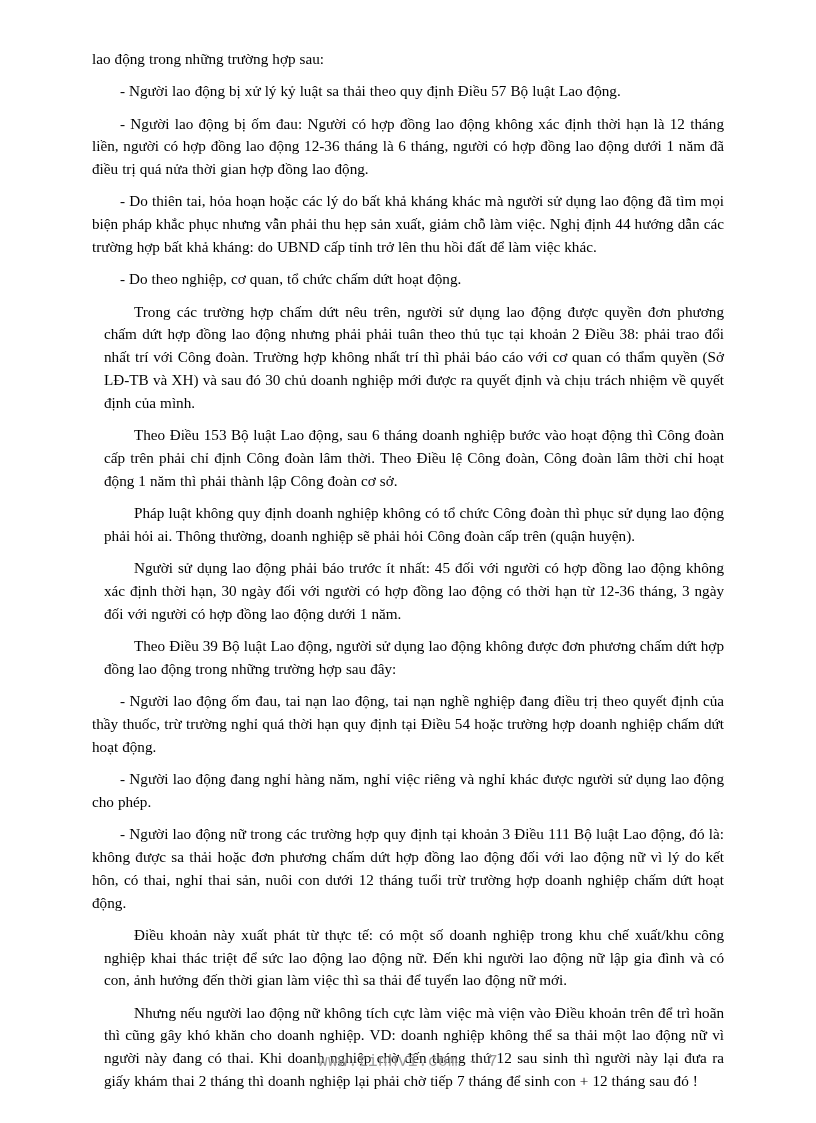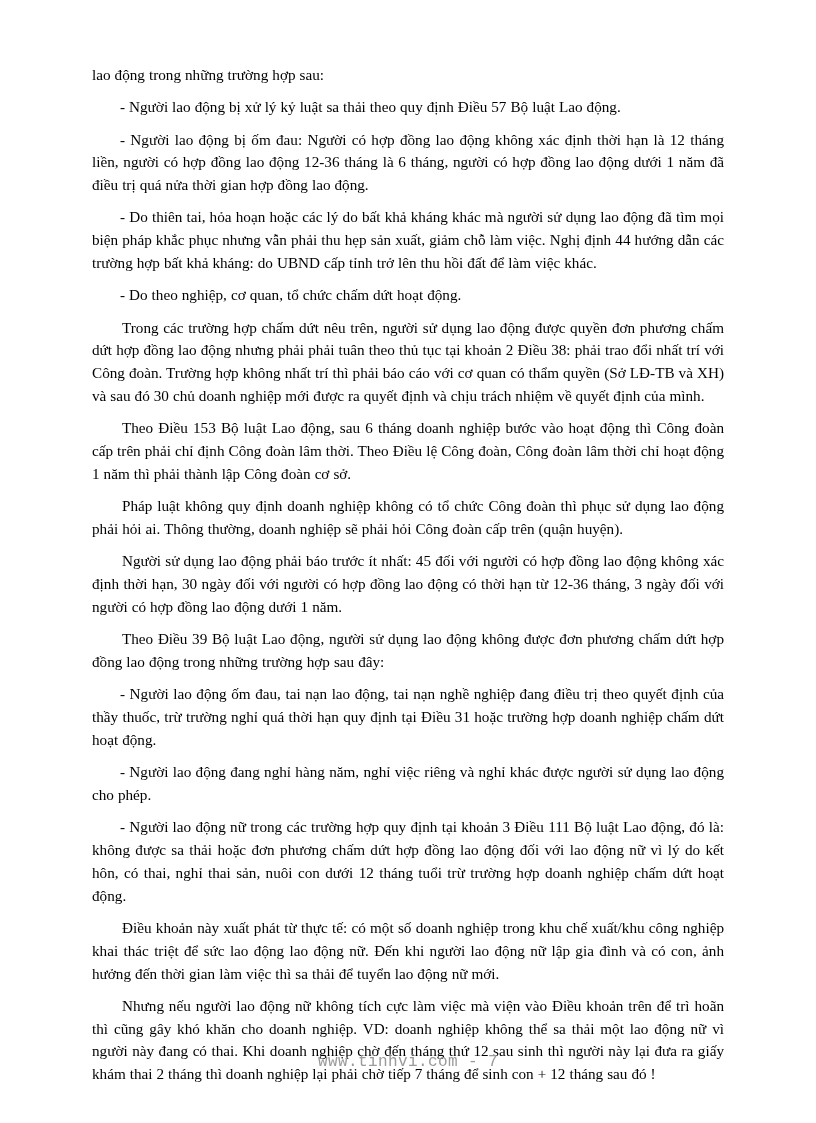--- a/index.html
+++ b/index.html
@@ -26,27 +26,27 @@
   p {
     margin: 0 0 9.5px 0;
     font-size: 15.2px;
     line-height: 1.5;
     text-align: justify;
     text-justify: inter-word;
     word-spacing: 0.2px;
   }
   p.indent {
     text-indent: 30px;
+    margin-left: 12px;
   }
   p.dash {
     text-indent: 28px;
   }
   p.noindent {
     text-indent: 0;
-    margin-top: 16px;
   }
   .footer {
     position: absolute;
     left: 0;
     right: 0;
     bottom: 52px;
     text-align: center;
     font-family: "Liberation Mono", monospace;
     font-size: 16px;
     color: #9a9a9a;
@@ -61,21 +61,21 @@
     <p class="noindent">lao động trong những trường hợp sau:</p>
     <p class="dash">- Người lao động bị xử lý kỷ luật sa thải theo quy định Điều 57 Bộ luật Lao động.</p>
     <p class="dash">- Người lao động bị ốm đau: Người có hợp đồng lao động không xác định thời hạn là 12 tháng liền, người có hợp đồng lao động 12-36 tháng là 6 tháng, người có hợp đồng lao động dưới 1 năm đã điều trị quá nửa thời gian hợp đồng lao động.</p>
     <p class="dash">- Do thiên tai, hỏa hoạn hoặc các lý do bất khả kháng khác mà người sử dụng lao động đã tìm mọi biện pháp khắc phục nhưng vẫn phải thu hẹp sản xuất, giảm chỗ làm việc. Nghị định 44 hướng dẫn các trường hợp bất khả kháng: do UBND cấp tỉnh trở lên thu hồi đất để làm việc khác.</p>
     <p class="dash">- Do theo nghiệp, cơ quan, tổ chức chấm dứt hoạt động.</p>
     <p class="indent">Trong các trường hợp chấm dứt nêu trên, người sử dụng lao động được quyền đơn phương chấm dứt hợp đồng lao động nhưng phải phải tuân theo thủ tục tại khoản 2 Điều 38: phải trao đổi nhất trí với Công đoàn. Trường hợp không nhất trí thì phải báo cáo với cơ quan có thẩm quyền (Sở LĐ-TB và XH) và sau đó 30 chủ doanh nghiệp mới được ra quyết định và chịu trách nhiệm về quyết định của mình.</p>
     <p class="indent">Theo Điều 153 Bộ luật Lao động, sau 6 tháng doanh nghiệp bước vào hoạt động thì Công đoàn cấp trên phải chỉ định Công đoàn lâm thời. Theo Điều lệ Công đoàn, Công đoàn lâm thời chỉ hoạt động 1 năm thì phải thành lập Công đoàn cơ sở.</p>
     <p class="indent">Pháp luật không quy định doanh nghiệp không có tổ chức Công đoàn thì phục sử dụng lao động phải hỏi ai. Thông thường, doanh nghiệp sẽ phải hỏi Công đoàn cấp trên (quận huyện).</p>
     <p class="indent">Người sử dụng lao động phải báo trước ít nhất: 45 đối với người có hợp đồng lao động không xác định thời hạn, 30 ngày đối với người có hợp đồng lao động có thời hạn từ 12-36 tháng, 3 ngày đối với người có hợp đồng lao động dưới 1 năm.</p>
     <p class="indent">Theo Điều 39 Bộ luật Lao động, người sử dụng lao động không được đơn phương chấm dứt hợp đồng lao động trong những trường hợp sau đây:</p>
-    <p class="dash">- Người lao động ốm đau, tai nạn lao động, tai nạn nghề nghiệp đang điều trị theo quyết định của thầy thuốc, trừ trường nghỉ quá thời hạn quy định tại Điều 31 hoặc trường hợp doanh nghiệp chấm dứt hoạt động.</p>
+    <p class="dash">- Người lao động ốm đau, tai nạn lao động, tai nạn nghề nghiệp đang điều trị theo quyết định của thầy thuốc, trừ trường nghỉ quá thời hạn quy định tại Điều 54 hoặc trường hợp doanh nghiệp chấm dứt hoạt động.</p>
     <p class="dash">- Người lao động đang nghỉ hàng năm, nghỉ việc riêng và nghỉ khác được người sử dụng lao động cho phép.</p>
     <p class="dash">- Người lao động nữ trong các trường hợp quy định tại khoản 3 Điều 111 Bộ luật Lao động, đó là: không được sa thải hoặc đơn phương chấm dứt hợp đồng lao động đối với lao động nữ vì lý do kết hôn, có thai, nghỉ thai sản, nuôi con dưới 12 tháng tuổi trừ trường hợp doanh nghiệp chấm dứt hoạt động.</p>
     <p class="indent">Điều khoản này xuất phát từ thực tế: có một số doanh nghiệp trong khu chế xuất/khu công nghiệp khai thác triệt để sức lao động lao động nữ. Đến khi người lao động nữ lập gia đình và có con, ảnh hưởng đến thời gian làm việc thì sa thải để tuyển lao động nữ mới.</p>
     <p class="indent">Nhưng nếu người lao động nữ không tích cực làm việc mà viện vào Điều khoản trên để trì hoãn thì cũng gây khó khăn cho doanh nghiệp. VD: doanh nghiệp không thể sa thải một lao động nữ vì người này đang có thai. Khi doanh nghiệp chờ đến tháng thứ 12 sau sinh thì người này lại đưa ra giấy khám thai 2 tháng thì doanh nghiệp lại phải chờ tiếp 7 tháng để sinh con + 12 tháng sau đó !</p>
 
   </div>
   <div class="footer">www.tinhvi.com - 7</div>
 </div>
 
 </body></html>

